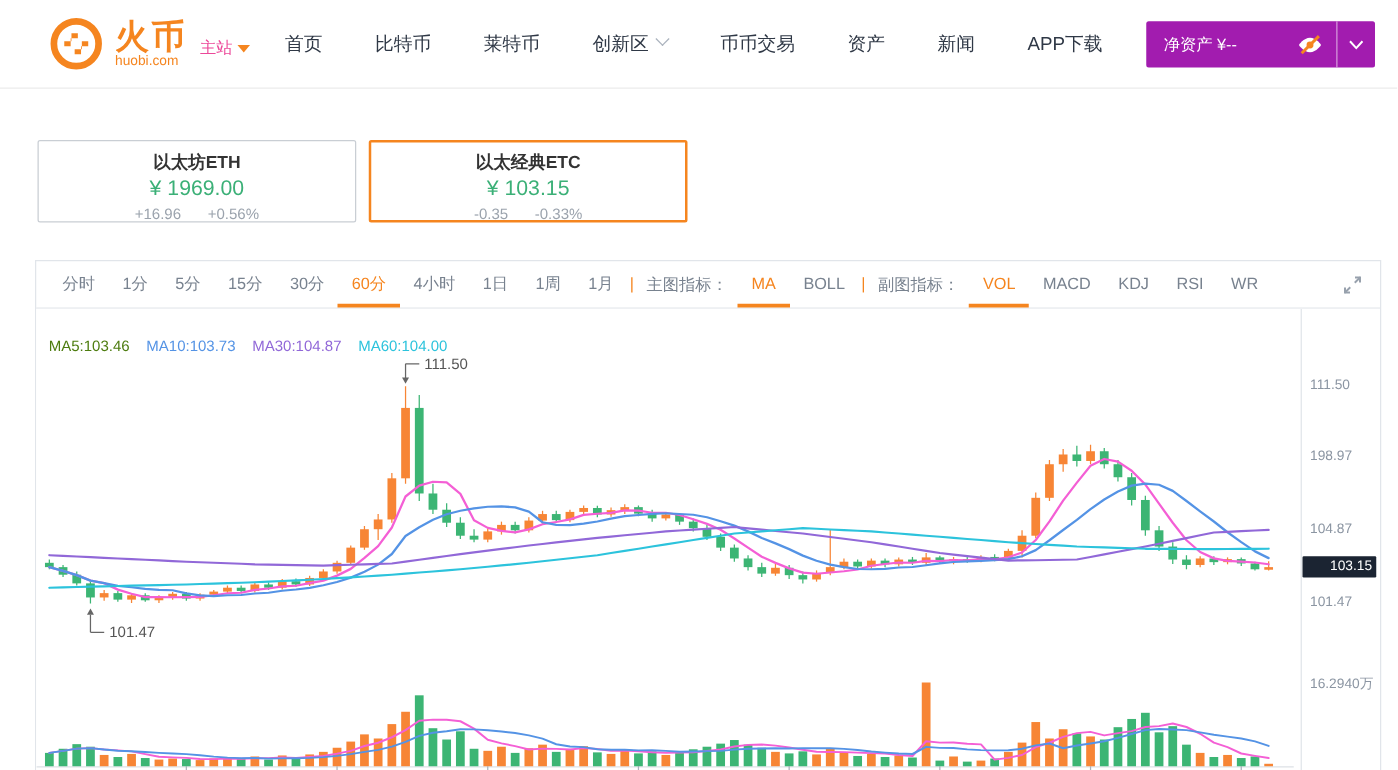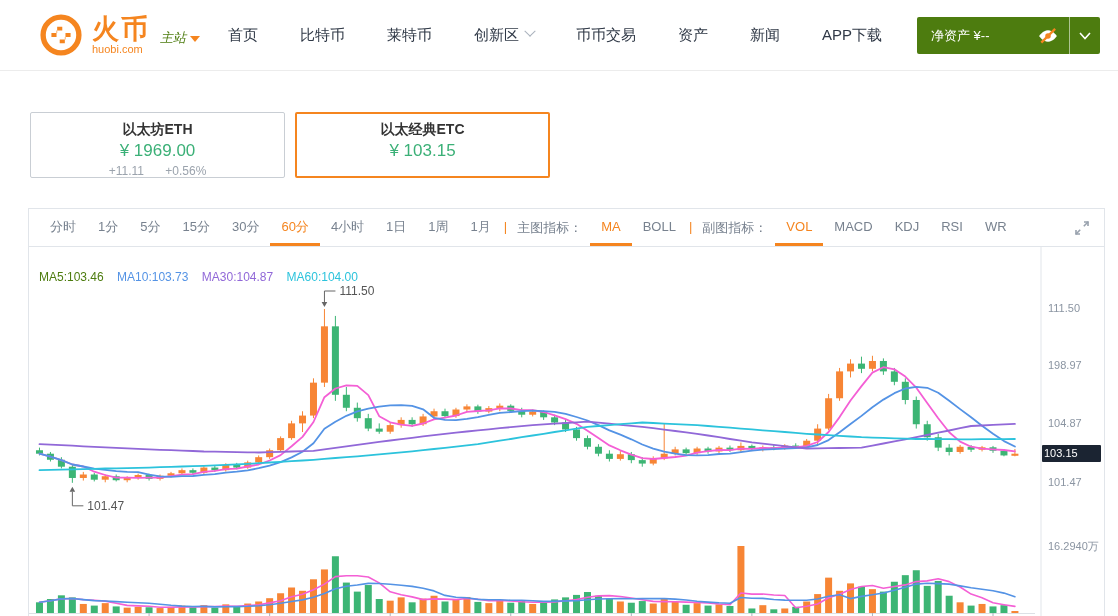--- a/index.html
+++ b/index.html
@@ -6,29 +6,29 @@
   html,body { width:1118px; height:616px; overflow:hidden; background:#fff;
     font-family:"Liberation Sans","DejaVu Sans",sans-serif; color:#333; }
 
   
   .header { position:relative; height:71px; border-bottom:1px solid #ececec; background:#fff; }
   .logo-wrap { position:absolute; left:38px; top:12px; display:flex; align-items:center; cursor:pointer; }
   .logo-mark { width:46px; height:46px; }
   .logo-texts { margin-left:8px; }
   .logo-title { font-size:27px; font-weight:bold; color:#f5851f; line-height:26px; letter-spacing:2px;}
   .logo-sub { font-size:11px; color:#f5851f; margin-top:1px; }
-  .site-label { margin-left:10px; margin-top:6px; font-size:13px; color:#4d7c0f; display:flex; align-items:center; cursor:pointer;font-style:italic;}
+  .site-label { margin-left:10px; margin-top:6px; font-size:13px; color:#ec4899; display:flex; align-items:center; cursor:pointer;}
   .tri-down { width:0; height:0; border-left:5px solid transparent; border-right:5px solid transparent;
     border-top:6px solid #f5851f; margin-left:4px; margin-top:2px;}
   .nav { position:absolute; left:228px; top:0; height:71px; display:flex; align-items:center; }
   .nav-item { font-size:15px; color:#2f3846; margin-right:42px; cursor:pointer; white-space:nowrap; display:flex; align-items:center;}
   .chev { display:inline-block; width:8px; height:8px; border-right:1.5px solid #aab2bd; border-bottom:1.5px solid #aab2bd;
     transform:rotate(45deg) translate(-2px,-2px); margin-left:7px; margin-top:-4px;}
   .asset-btn { position:absolute; right:18px; top:17px; height:37px; width:183px; display:flex;
-    background:#4d7c0f; border-radius:2px; overflow:hidden; cursor:pointer; }
+    background:#a21caf; border-radius:2px; overflow:hidden; cursor:pointer; }
   .asset-main { flex:1; display:flex; align-items:center; padding:0 10px 0 14px; color:#fff; font-size:13px; }
   .asset-main .lbl { flex:1; text-align:left; }
   .asset-divider { width:1px; background:rgba(255,255,255,.55); margin:0; }
   .asset-caret { width:30px; display:flex; align-items:center; justify-content:center; }
 
   
   .cards { position:absolute; left:30px; top:112px; display:flex;justify-content:center; }
   .card { width:255px; height:66px; border:1px solid #c9ced4; border-radius:2px; background:#fff;
     text-align:center; padding-top:8px; cursor:pointer; margin-right:10px; }
   .card.selected { border:2px solid #f5851f; padding-top:7px; }
@@ -58,21 +58,21 @@
   .vol-legend span { margin-right:10px; }
   .c-dark { color:#4e5665; }
   .c-ma5 { color:#4d7c0f; }
   .c-ma10 { color:#5493e5; }
   .c-ma30 { color:#9168d8; }
   .c-ma60 { color:#2cc3dc; }
   .u { text-decoration:underline; }
 
   .axis-label { position:absolute; left:1019px; font-size:11px; color:#8b95a2; z-index:2; }
   .price-tag { position:absolute; left:1013px; width:59px; height:17px; background:#1b2432; color:#fff;
-    font-size:11px; line-height:17px; padding-left:2px; border-radius:1px; z-index:2; }
+    font-size:11px; line-height:17px; padding-left:22px; border-radius:1px; z-index:2; }
   #chart-svg { position:absolute; left:0; top:0; z-index:1; }
 </style>
 </head>
 <body>
 
 <div class="header">
   <div class="logo-wrap">
     <svg class="logo-mark" viewBox="-18 -18 36 36">
       <circle cx="0" cy="0" r="14" fill="none" stroke="#f5851f" stroke-width="4.2"></circle>
       <path d="M-7.5,-1.5 h4.5 v-5 h4 v3 h-4.5 v5 h-4 z" fill="#f5851f"></path>
@@ -130,27 +130,31 @@
       </svg>
     </div>
   </div>
 </div>
 
 <div class="cards">
   <div class="card">
     <div class="card-title">以太坊ETH</div>
     <div class="card-price">¥ 1969.00</div>
     <div class="card-changes">
-      <span>+11.11</span>
+      <span>+16.96</span>
       <span>+0.56%</span>
     </div>
   </div>
   <div class="card selected">
     <div class="card-title">以太经典ETC</div>
     <div class="card-price">¥ 103.15</div>
+    <div class="card-changes">
+      <span>-0.35</span>
+      <span>-0.33%</span>
+    </div>
   </div>
 </div>
 
 <div class="panel">
   <div class="toolbar" id="chart-toolbar">
       <div class="tb-item">分时</div>
       <div class="tb-item">1分</div>
       <div class="tb-item">5分</div>
       <div class="tb-item">15分</div>
       <div class="tb-item">30分</div>

